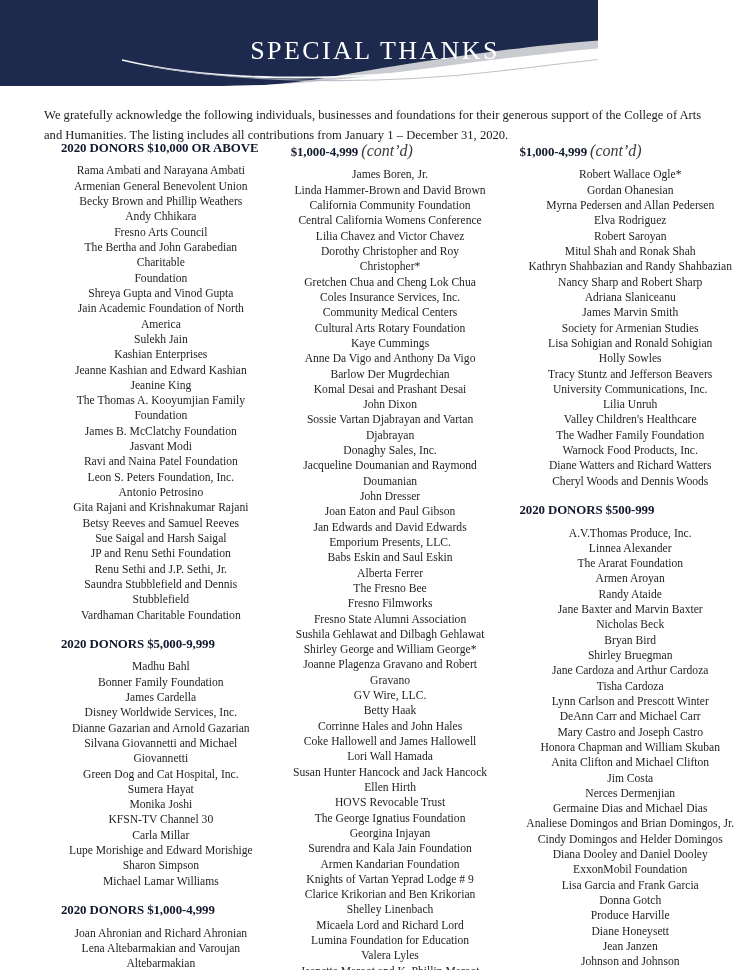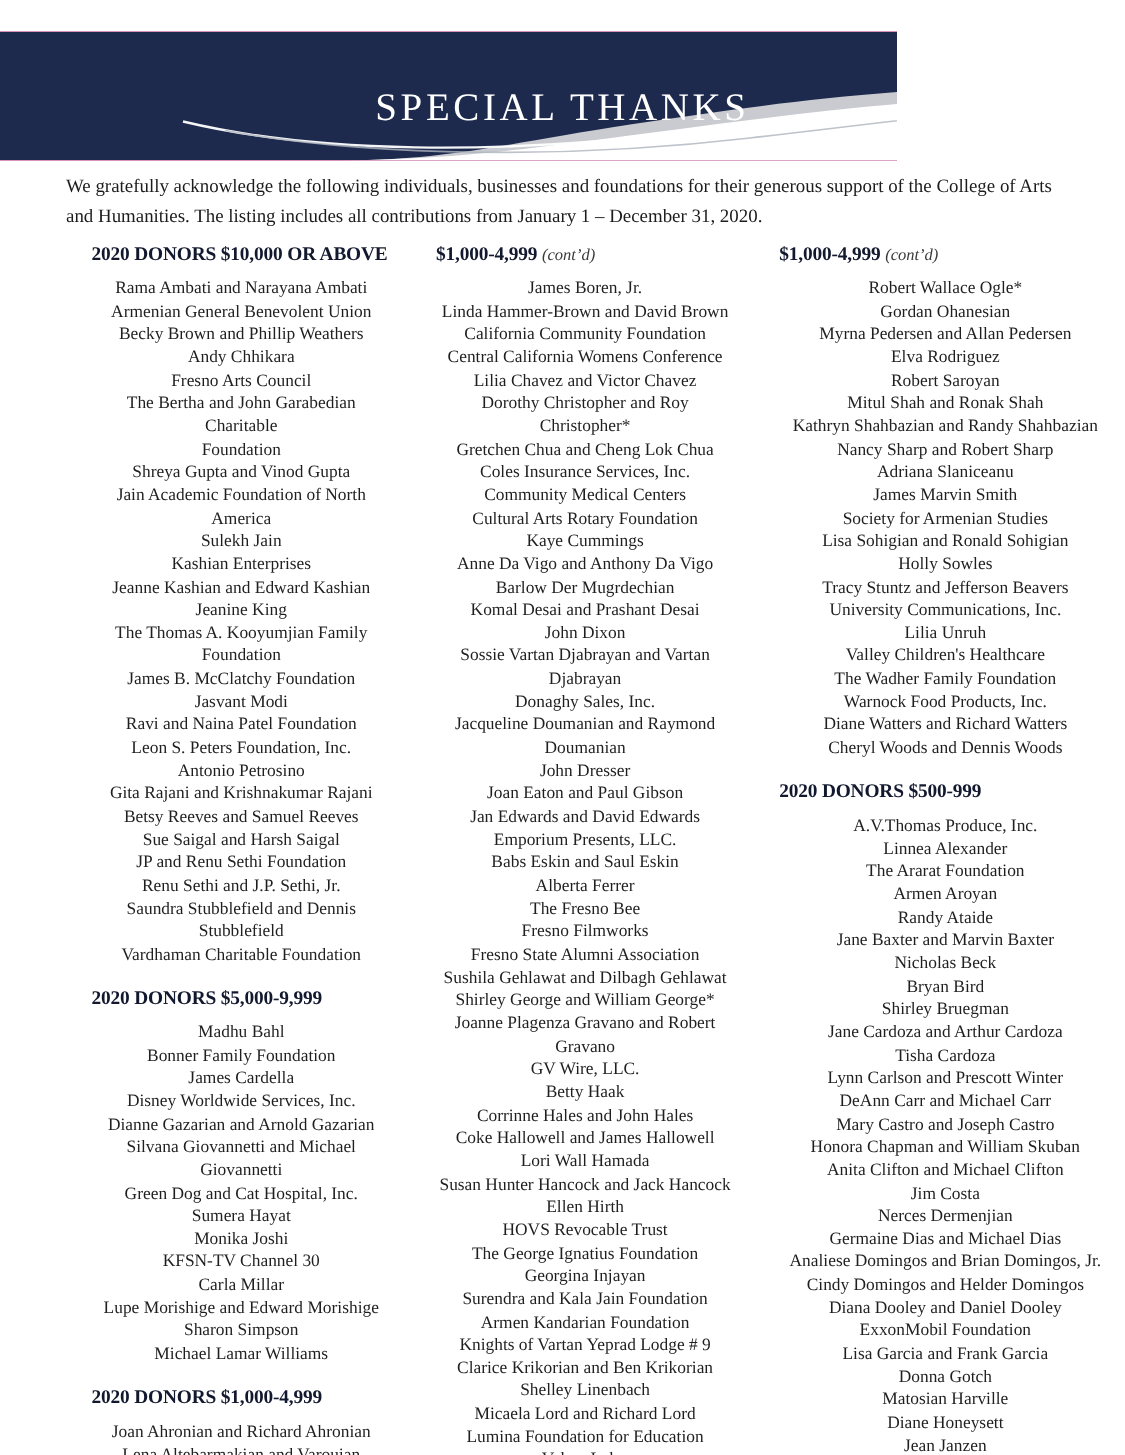--- a/index.html
+++ b/index.html
@@ -22,21 +22,20 @@
     box-sizing: border-box;
   }
 
   
   .header {
     position: relative;
     width: 598px;
     height: 86px;
     background: #ec4899;
     overflow: hidden;
-    margin-top: 21px;
   }
   .header-svg {
     position: absolute;
     left: 0;
     top: 0;
     width: 750px;
     height: 86px;
     display: block;
   }
   .header-title {
@@ -52,21 +51,21 @@
     font-weight: 400;
     line-height: 1;
     z-index: 3;
     white-space: nowrap;
   }
 
   
   .intro {
     position: absolute;
     left: 44px;
-    top: 80px;
+    top: 92px;
     width: 668px;
     font-size: 12.6px;
     line-height: 1.62;
     color: #1c1c1c;
   }
 
   
   .columns {
     position: absolute;
     left: 41px;
@@ -91,21 +90,21 @@
     font-weight: bold;
     letter-spacing: -0.1px;
     color: #12192e;
     margin-bottom: 7px;
     line-height: 1.2;
     white-space: nowrap;
   }
   .section-head .cont {
     font-weight: normal;
     font-style: italic;
-    font-size: 11px;
+    font-size: 16px;
     color: #3a3a3a;
     letter-spacing: 0;
   }
 
   .donor-list {
     list-style: none;
     margin: 0;
     padding: 0;
     text-align: center;
   }
@@ -339,21 +338,21 @@
           <li>Anita Clifton and Michael Clifton</li>
           <li>Jim Costa</li>
           <li>Nerces Dermenjian</li>
           <li>Germaine Dias and Michael Dias</li>
           <li>Analiese Domingos and Brian Domingos, Jr.</li>
           <li>Cindy Domingos and Helder Domingos</li>
           <li>Diana Dooley and Daniel Dooley</li>
           <li>ExxonMobil Foundation</li>
           <li>Lisa Garcia and Frank Garcia</li>
           <li>Donna Gotch</li>
-          <li>Matosian Harville</li>
+          <li>Produce Harville</li>
           <li>Diane Honeysett</li>
           <li>Jean Janzen</li>
           <li>Johnson and Johnson</li>
 
         </ul>
       </div>
 
     </div>
 
   </div>

